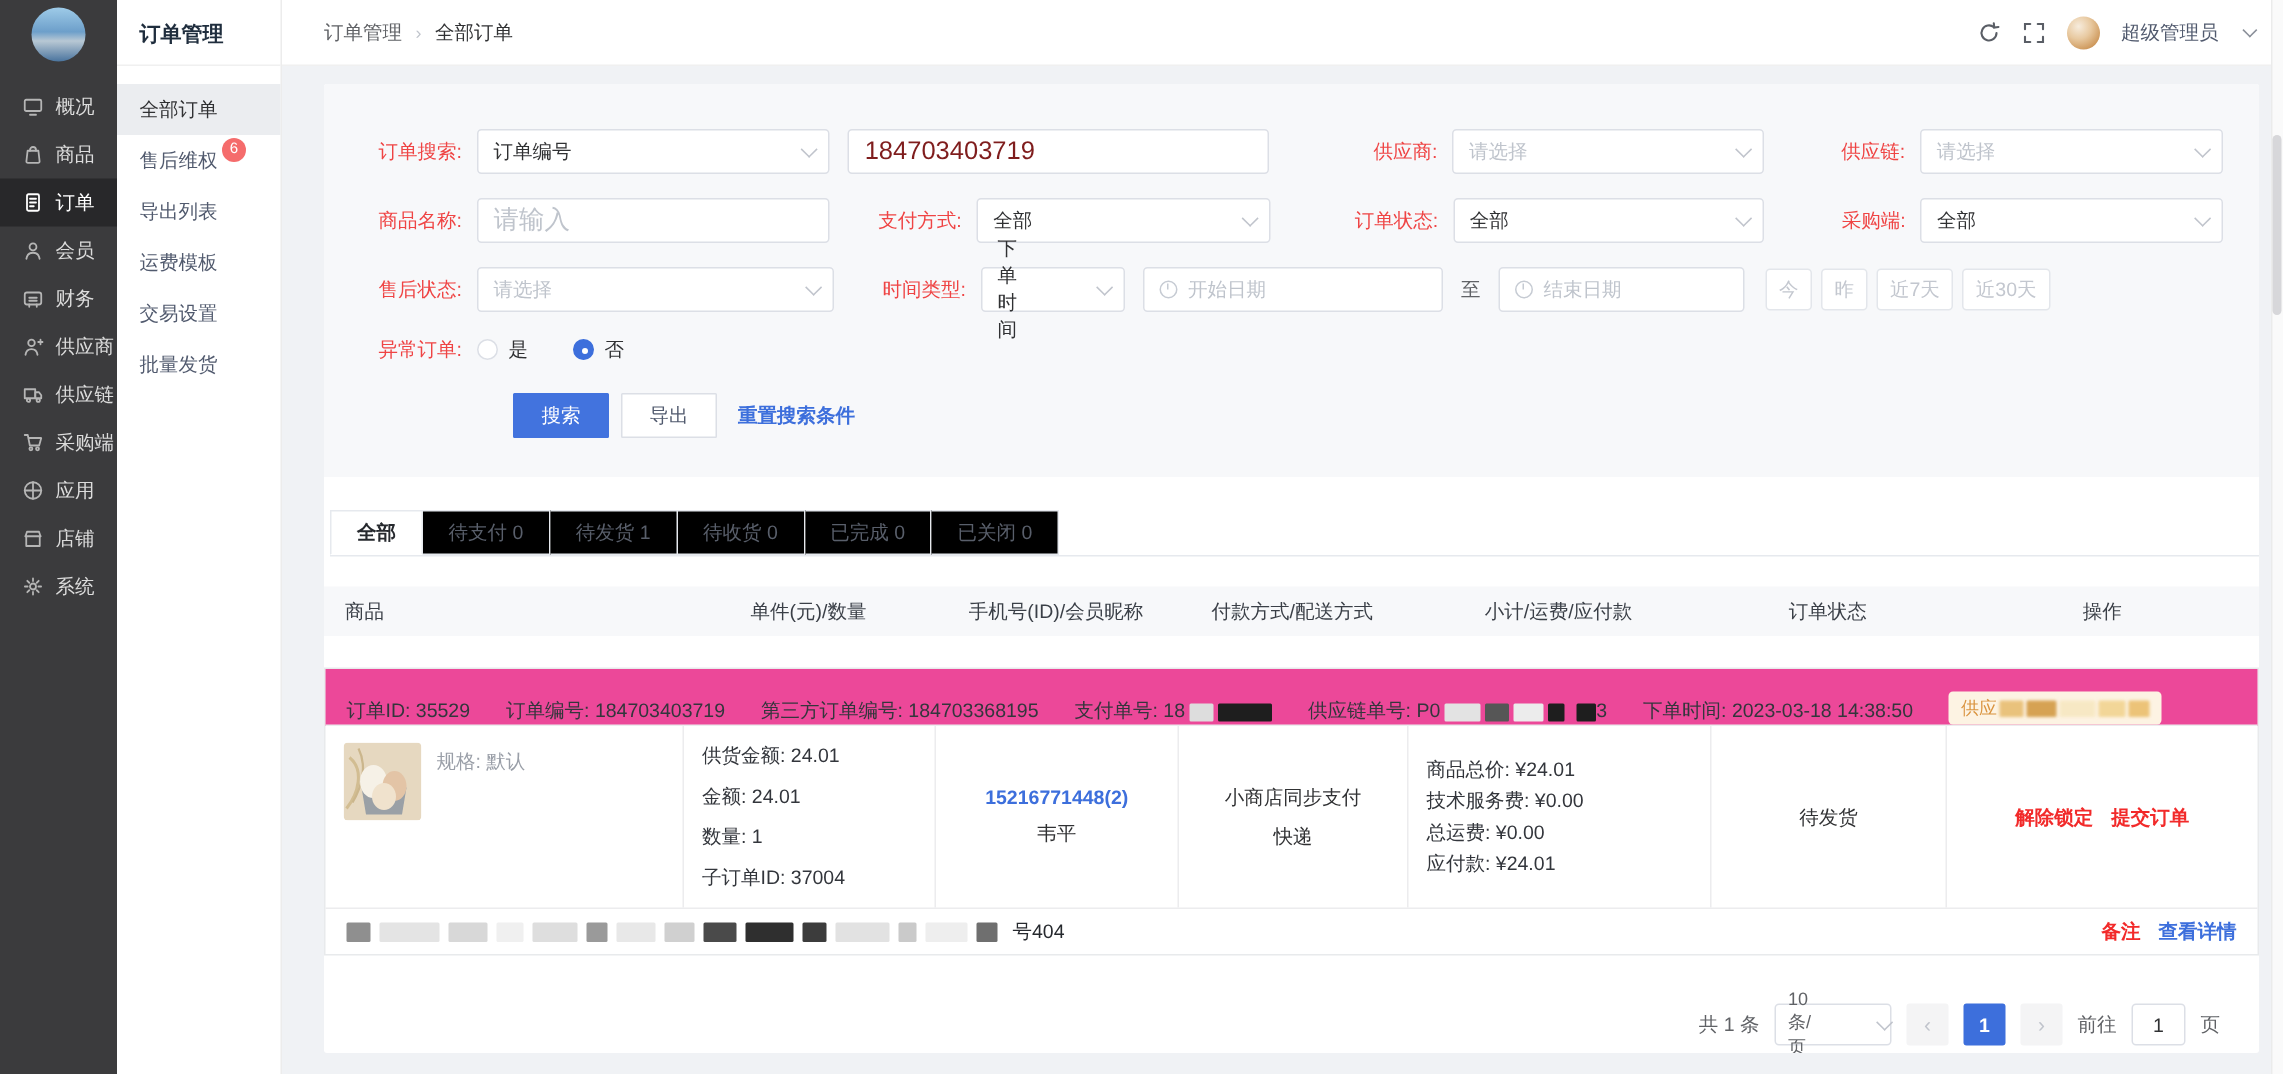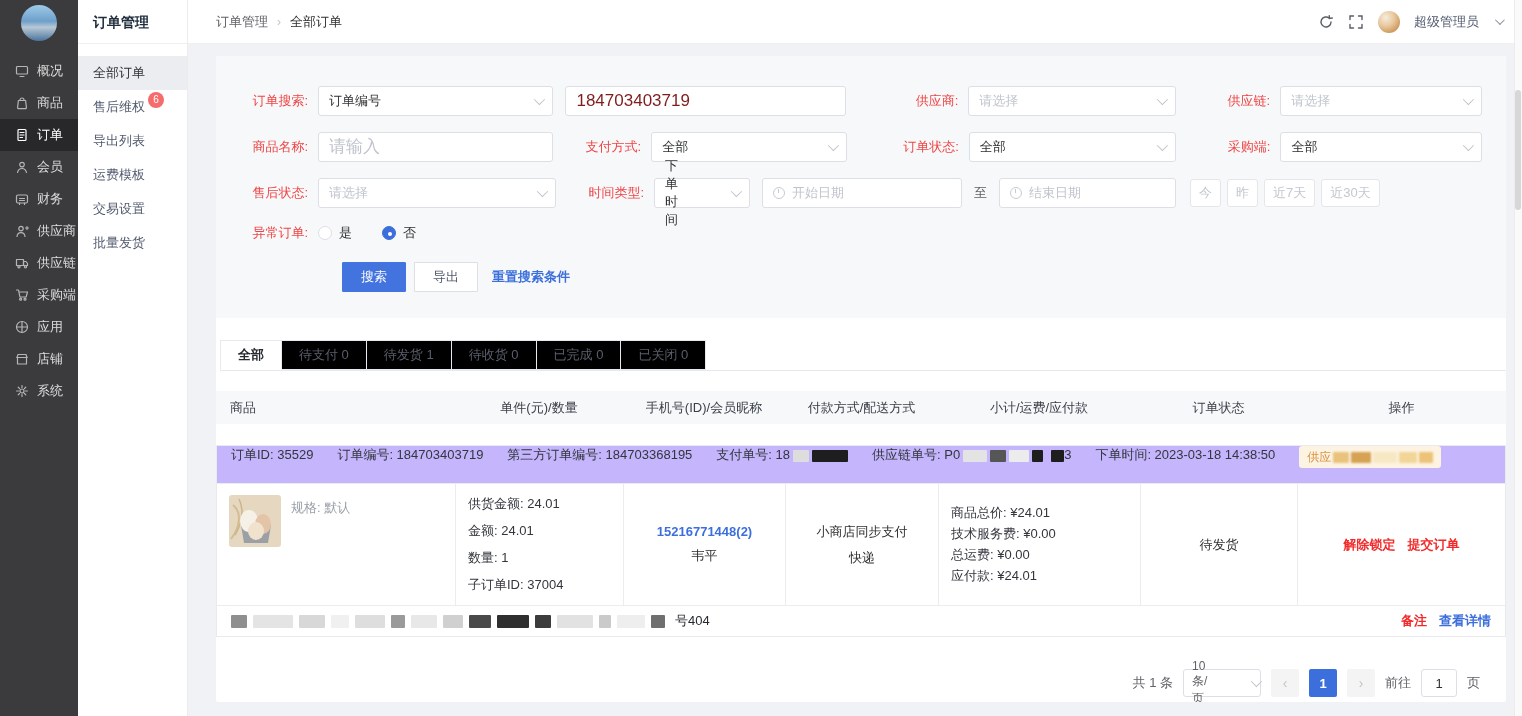--- a/index.html
+++ b/index.html
@@ -89,21 +89,21 @@
   .tab:first-child { border-left:1px solid #e6e9ee; }
   .tab.active { background:#fff; color:#26292e; font-weight:bold; border-bottom:1px solid #fff; }
 
   
   .grid-cols { display:grid; grid-template-columns: 239px 168px 162px 153px 202px 157px 1fr; }
   .thead { margin-top:20px; background:#f7f8fa; height:33px; align-items:center; color:#3a3f47; }
   .thead > div { text-align:center; }
   .thead > div:first-child { text-align:left; padding-left:14px; }
 
   .order-block { margin-top:21px; border:1px solid #e8eaec; }
-  .order-meta { height:38px; background:#c4b5fd; display:flex; align-items:flex-start; gap:24px;
+  .order-meta { height:38px; background:#ec4899; display:flex; align-items:flex-end; gap:24px;
                 padding:0 14px; color:#33363c; border-bottom:1px solid #ececee; white-space:nowrap; }
   .rb { display:inline-block; height:12px; border-radius:1px; vertical-align:middle; margin-left:3px; }
   .tag-supplier { background:#fdf3e3; border-radius:3px; height:22px; display:flex; align-items:center;
                   padding:0 8px; color:#da9440; font-size:12px; gap:2px; }
   .tag-supplier .ob { display:inline-block; height:11px; border-radius:1px; filter:blur(1.2px); }
 
   .order-row { min-height:106px; }
   .order-row > div { border-right:1px solid #ececee; padding:11px 12px; }
   .order-row > div:last-child { border-right:none; }
   .cell-center { display:flex; flex-direction:column; align-items:center; justify-content:center; text-align:center; gap:8px; }
@@ -347,21 +347,21 @@
           <span class="flbl w72" style="margin-left:12px">时间类型:</span>
           <div class="fld sel" style="width:96px">
             <span>下单时间</span>
             <span class="chv"></span>
           </div>
           <div class="fld date-fld" style="width:200px;margin-left:12px">
             <span class="clock"></span>
             <span>开始日期</span>
           </div>
           <span class="to-lbl">至</span>
-          <div class="fld date-fld" style="width:177px">
+          <div class="fld date-fld" style="width:164px">
             <span class="clock"></span>
             <span>结束日期</span>
           </div>
           <span class="qbtn" style="margin-left:14px">今</span>
           <span class="qbtn">昨</span>
           <span class="qbtn">近7天</span>
           <span class="qbtn">近30天</span>
         </div>
 
         <div class="frow radio-row">

